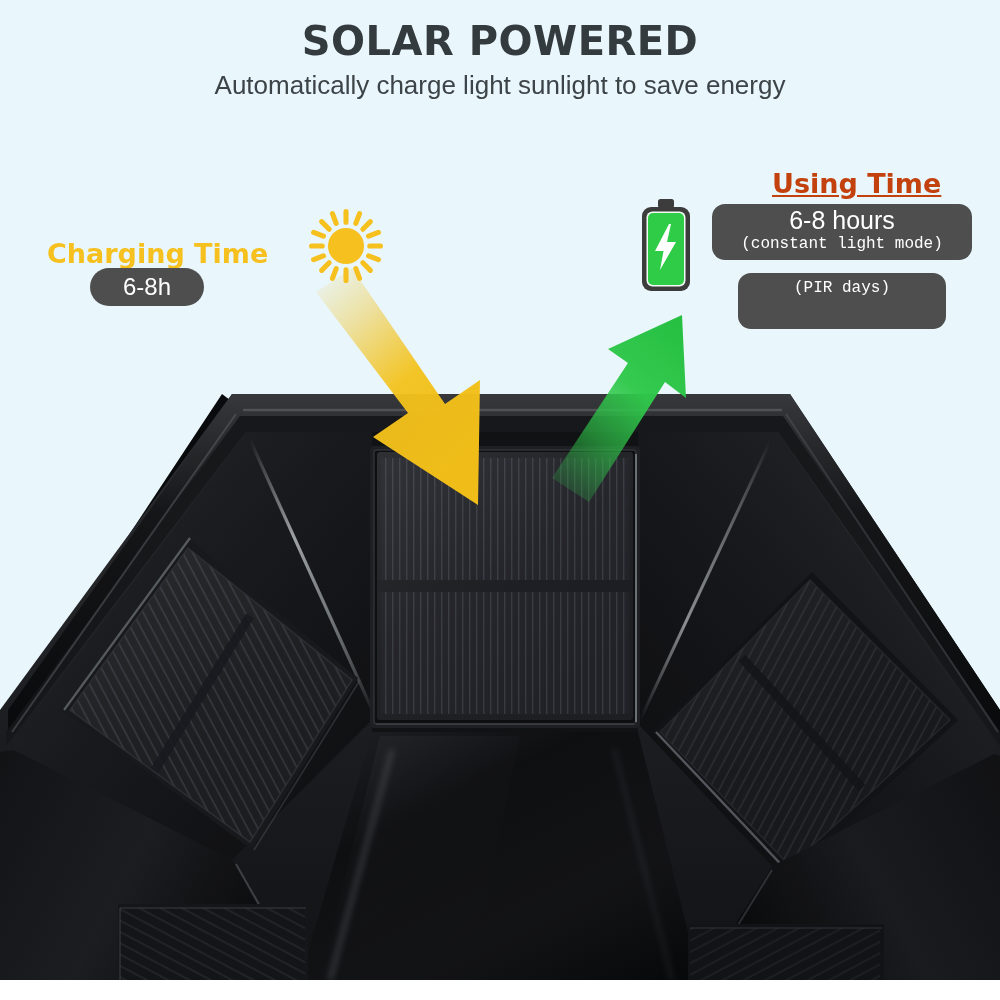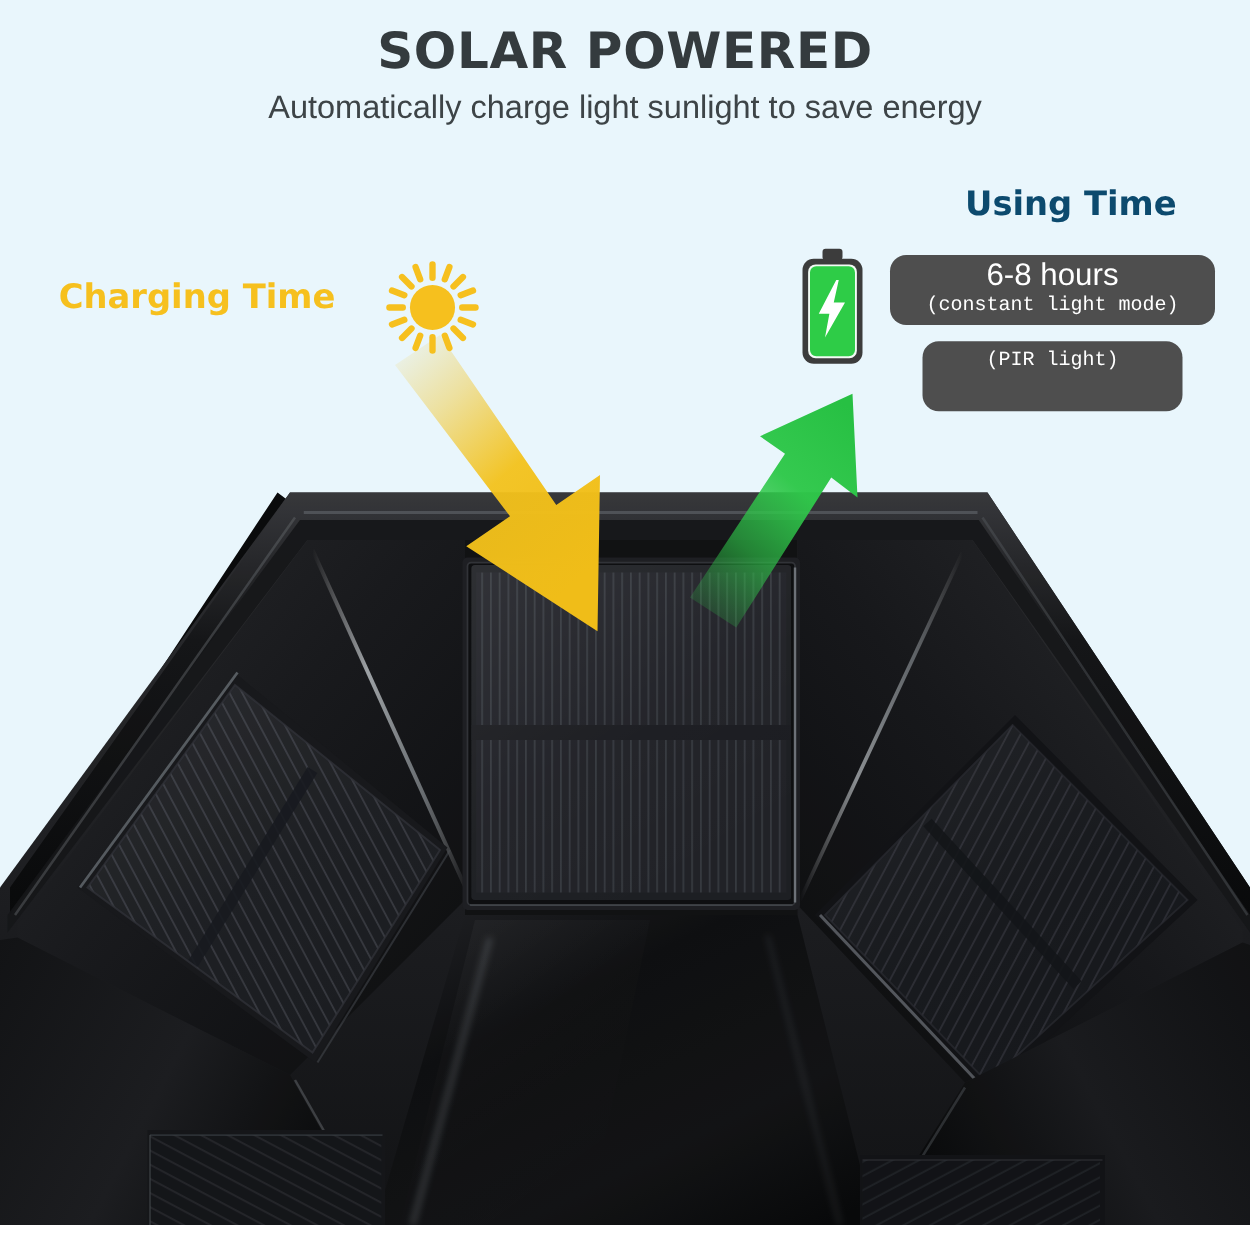--- a/index.html
+++ b/index.html
@@ -54,27 +54,28 @@
   .callout-heading {
     position: absolute;
     font-family: "DejaVu Sans", sans-serif;
     font-weight: bold;
     font-size: 27px;
     white-space: nowrap;
     z-index: 40;
   }
   #charging-time-heading {
     left: 47px;
-    top: 222px;
+    top: 238px;
     color: #f6c01e;
   }
   #using-time-heading {
     left: 772px;
-    top: 148px;
-    color: #0c4a6e;
+    top: 168px;
+    color: #c2410c;
+    text-decoration: underline;
   }
 
   .badge {
     position: absolute;
     background: #4e4e4e;
     color: #ffffff;
     text-align: center;
     z-index: 40;
     box-sizing: border-box;
   }
@@ -438,25 +439,26 @@
     <rect x="10" y="15" width="36" height="72" rx="5" fill="#2ecc47"></rect>
     <polygon points="31,26 17,53 25.5,53 22,72 38,44 29,44 33,26" fill="#ffffff"></polygon>
   </svg>
 
   <div id="header-block">
     <div id="page-title">SOLAR POWERED</div>
     <div id="page-subtitle">Automatically charge light sunlight to save energy</div>
   </div>
 
   <div class="callout-heading" id="charging-time-heading">Charging Time</div>
+  <div class="badge" id="charging-badge">6-8h</div>
 
   <div class="callout-heading" id="using-time-heading">Using Time</div>
 
   <div class="badge" id="using-badge-1">
     <span class="badge-main">6-8 hours</span>
     <span class="badge-sub">(constant light mode)</span>
   </div>
 
   <div class="badge" id="using-badge-2">
-    <span class="badge-sub">(PIR light)</span>
+    <span class="badge-sub">(PIR days)</span>
   </div>
 
 </div>
 
 </body></html>

